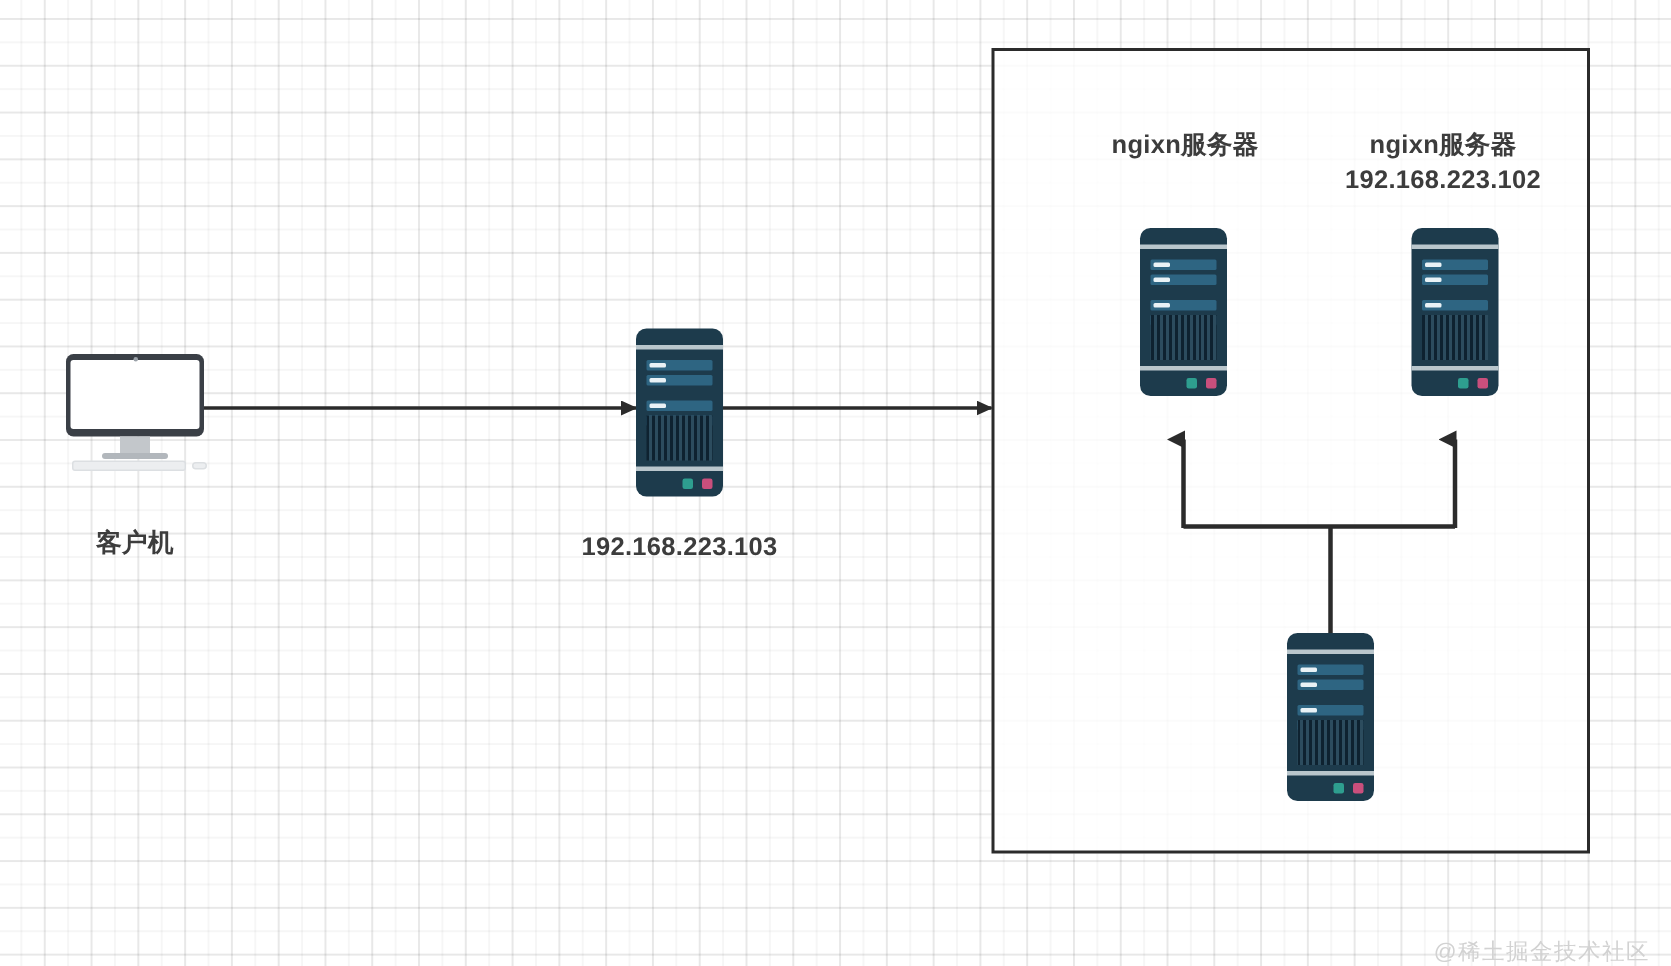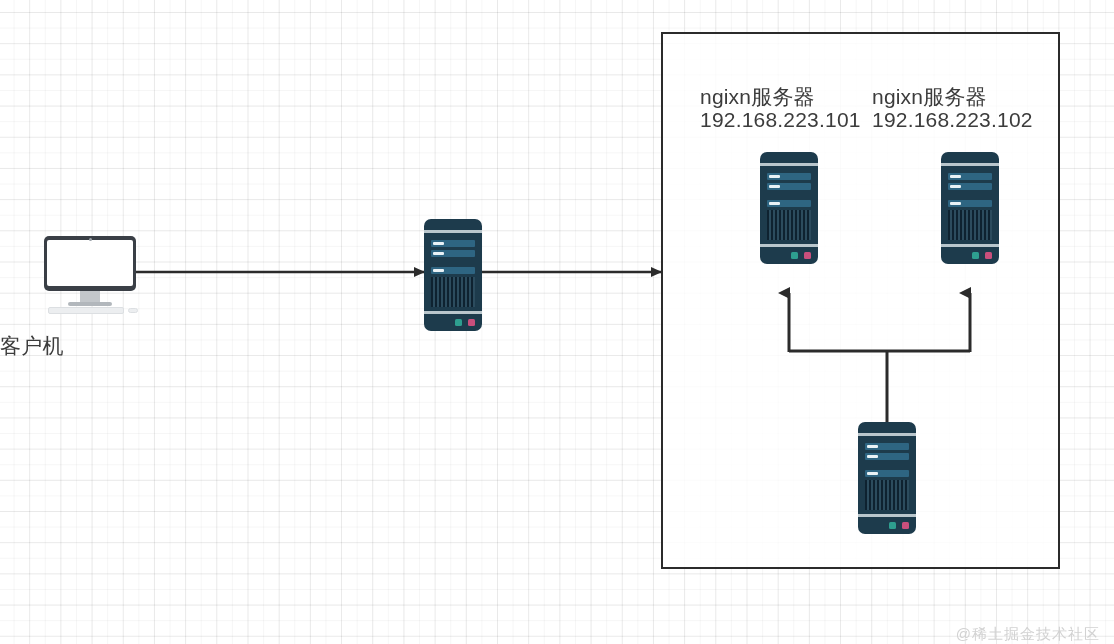--- a/index.html
+++ b/index.html
@@ -38,24 +38,26 @@
     width: 399px;
     height: 537px;
     border: 2px solid #2b2b2b;
     background: rgba(255,255,255,0.82);
     box-sizing: border-box;
   }
   
   .label {
     position: absolute;
     color: #3c3c3c;
-    font-size: 21px;
+    font-size: 17px;
     line-height: 23px;
+    text-align: center;
     white-space: nowrap;
     letter-spacing: 0.2px;
+    font-weight: bold;
   }
   .label .l1 { display: block; }
   .label .l2 { display: block; }
   
   .server {
     position: absolute;
     width: 58px;
     height: 112px;
   }
   .server .body {
@@ -249,45 +251,45 @@
 
   <div class="monitor" style="left:40px; top:236px;">
     <div class="bezel"></div>
     <div class="screen"></div>
     <div class="cam"></div>
     <div class="neck"></div>
     <div class="foot"></div>
     <div class="keyboard"></div>
     <div class="mouse"></div>
   </div>
-  <div class="label" style="left:0px; top:334px; width:180px;">
+  <div class="label" style="left:0px; top:350px; width:180px;">
     <span class="l1">客户机</span>
   </div>
 
   <div class="server" style="left:424px; top:219px;">
     <div class="body"></div>
     <div class="top-strip"></div>
     <div class="bars">
       <div class="bar"></div>
       <div class="bar"></div>
       <div class="bar-gap"></div>
       <div class="bar"></div>
       <div class="bar"></div>
     </div>
     <div class="vents"></div>
     <div class="bottom-strip"></div>
     <div class="led green"></div>
     <div class="led pink"></div>
   </div>
   <div class="label" style="left:363px; top:353px; width:180px;">
+    <span class="l2">192.168.223.103</span>
   </div>
 
   <div class="label" style="left:700px; top:85px; width:180px;">
     <span class="l1">ngixn服务器</span>
-    <span class="l2">192.168.223.101</span>
   </div>
   <div class="server" style="left:760px; top:152px;">
     <div class="body"></div>
     <div class="top-strip"></div>
     <div class="bars">
       <div class="bar"></div>
       <div class="bar"></div>
       <div class="bar-gap"></div>
       <div class="bar"></div>
       <div class="bar"></div>

